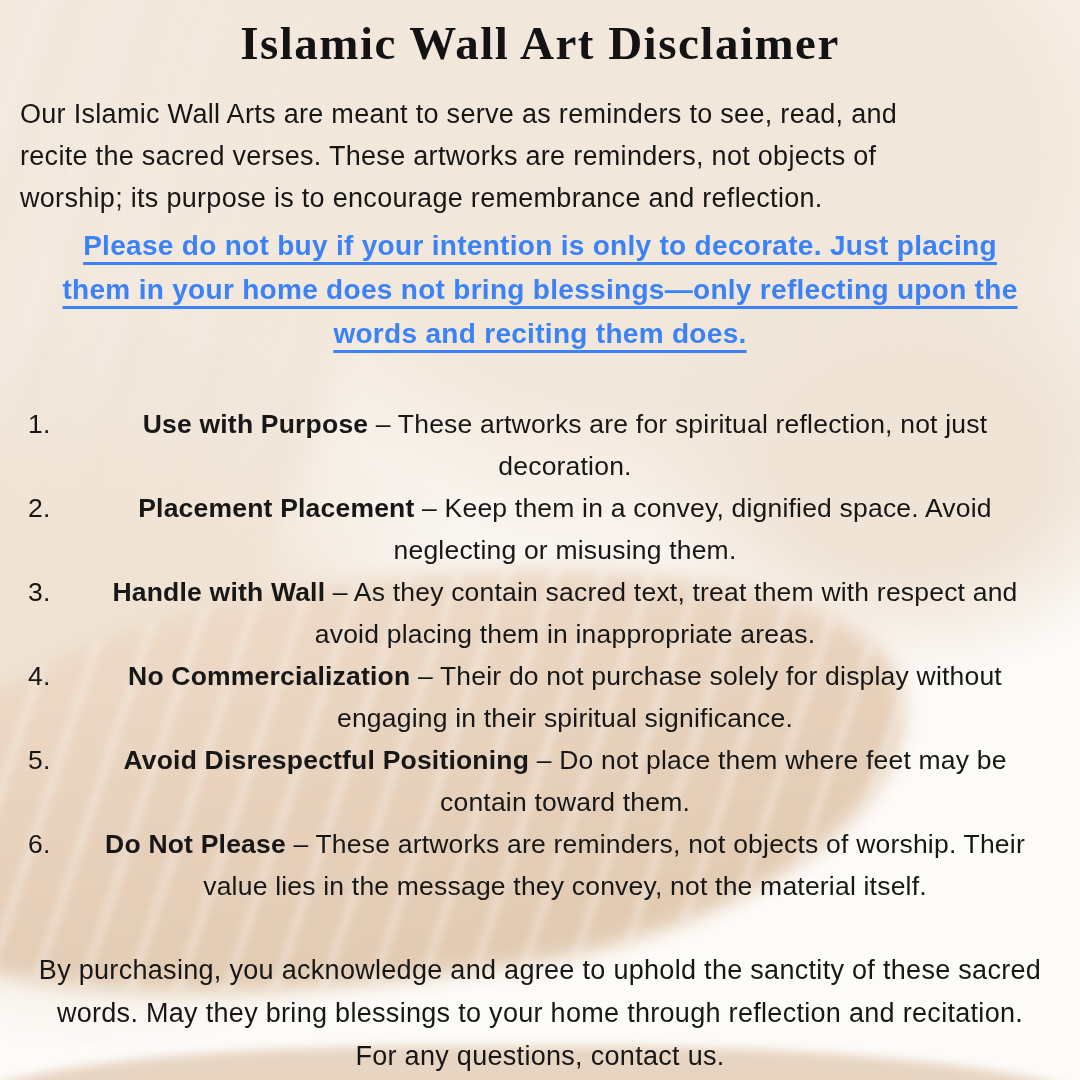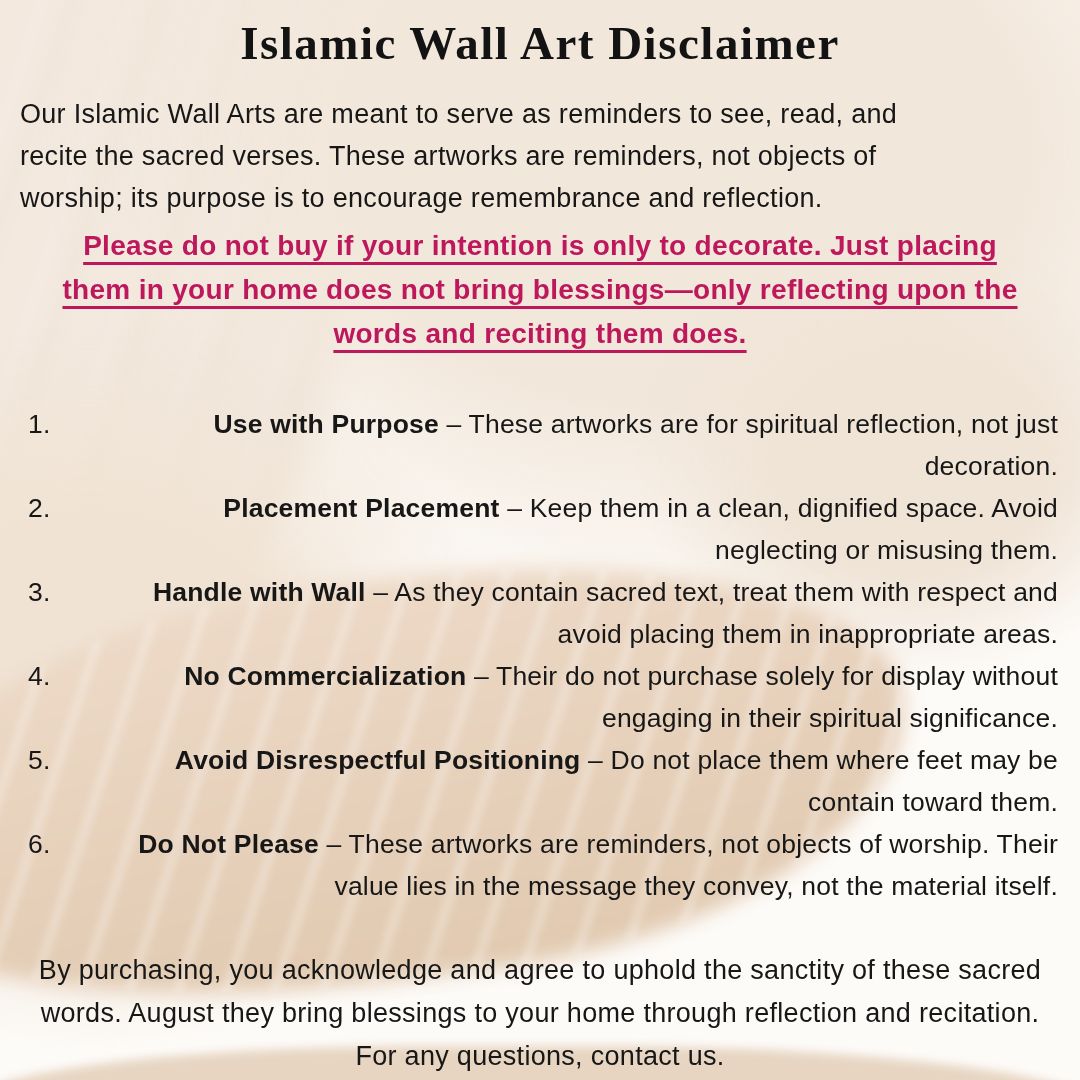--- a/index.html
+++ b/index.html
@@ -77,21 +77,21 @@
     text-decoration:underline;
     text-decoration-thickness:3px;
     text-underline-offset:7px;
   }
   ol.rules{
     list-style:none;margin:47px 0 0;padding:0 22px 0 28px;
     font-size:26.5px;line-height:42px;letter-spacing:.2px;
   }
   ol.rules li{display:flex;}
   ol.rules .num{flex:none;width:44px;text-align:left;}
-  ol.rules .li-body{flex:1;text-align:right;}
+  ol.rules .li-body{flex:1;text-align:center;}
   ol.rules .rest{white-space:pre-line;}
   ol.rules b{font-weight:bold;}
   .closing{
     white-space:pre-line;text-align:center;
     font-size:27px;line-height:43px;letter-spacing:.3px;
     margin:42px 8px 0;
   }
 </style>
 </head>
 <body>
@@ -108,33 +108,33 @@
     <div class="brush brush-f"></div>
   </div>
 
   <div class="content">
     <h1>Islamic Wall Art Disclaimer</h1>
 
     <p class="intro">Our Islamic Wall Arts are meant to serve as reminders to see, read, and
 recite the sacred verses. These artworks are reminders, not objects of
 worship; its purpose is to encourage remembrance and reflection.</p>
 
-    <p class="warning" id="warning" style="color: #be185d;">Please do not buy if your intention is only to decorate. Just placing
+    <p class="warning" id="warning" style="color: #3b82f6;">Please do not buy if your intention is only to decorate. Just placing
 them in your home does not bring blessings—only reflecting upon the
 words and reciting them does.</p>
 
     <ol class="rules">
       <li>
         <span class="num">1.</span>
         <span class="li-body"><b>Use with Purpose</b><span class="rest"> – These artworks are for spiritual reflection, not just
 decoration.</span></span>
       </li>
       <li>
         <span class="num">2.</span>
-        <span class="li-body"><b>Placement Placement</b><span class="rest"> – Keep them in a clean, dignified space. Avoid
+        <span class="li-body"><b>Placement Placement</b><span class="rest"> – Keep them in a convey, dignified space. Avoid
 neglecting or misusing them.</span></span>
       </li>
       <li>
         <span class="num">3.</span>
         <span class="li-body"><b>Handle with Wall</b><span class="rest"> – As they contain sacred text, treat them with respect and
 avoid placing them in inappropriate areas.</span></span>
       </li>
       <li>
         <span class="num">4.</span>
         <span class="li-body"><b>No Commercialization</b><span class="rest"> – Their do not purchase solely for display without
@@ -146,16 +146,16 @@
 contain toward them.</span></span>
       </li>
       <li>
         <span class="num">6.</span>
         <span class="li-body"><b>Do Not Please</b><span class="rest"> – These artworks are reminders, not objects of worship. Their
 value lies in the message they convey, not the material itself.</span></span>
       </li>
     </ol>
 
     <p class="closing">By purchasing, you acknowledge and agree to uphold the sanctity of these sacred
-words. August they bring blessings to your home through reflection and recitation.
+words. May they bring blessings to your home through reflection and recitation.
 For any questions, contact us.</p>
   </div>
 </div>
 
 </body></html>

